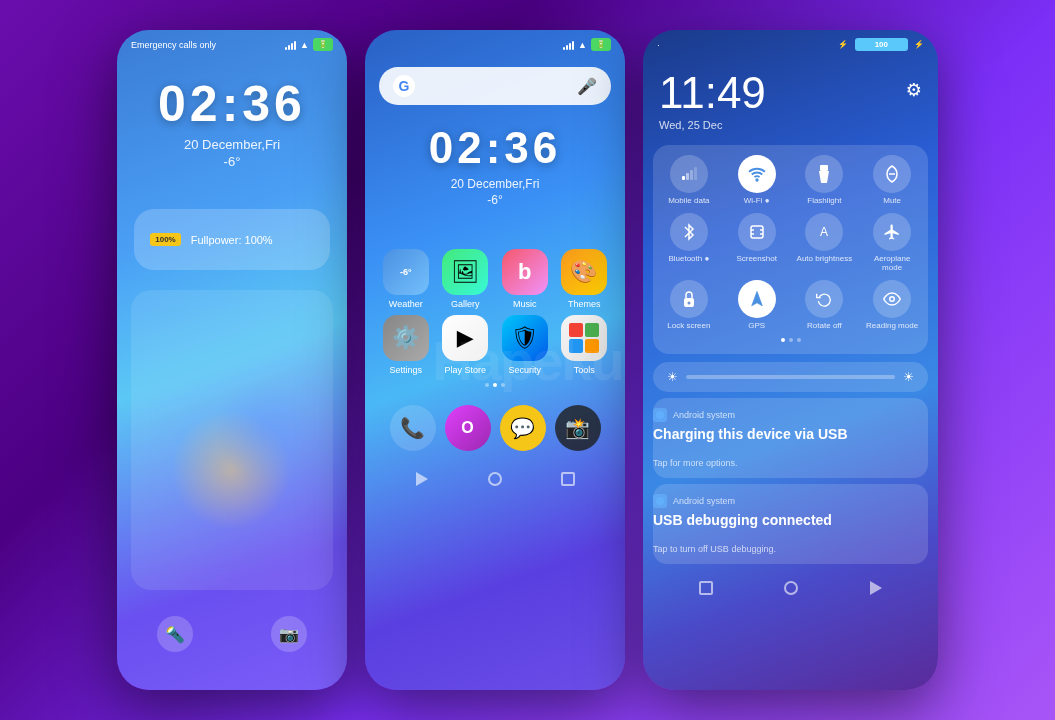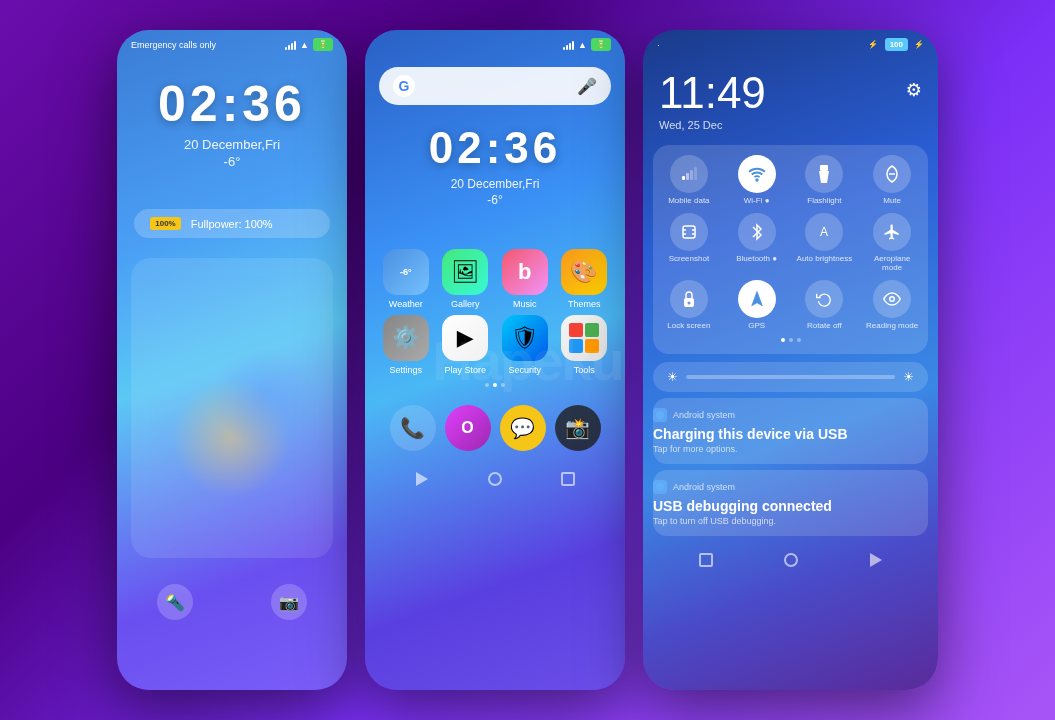--- a/index.html
+++ b/index.html
@@ -120,21 +120,21 @@
     .lock-temp {
       font-size: 13px;
       margin-top: 2px;
       opacity: 0.9;
     }
 
     .battery-bar-container {
       margin: 30px auto 0;
       background: rgba(255,255,255,0.2);
       border-radius: 20px;
-      padding: 8px 16px;
+      padding: 24px 16px;
       display: flex;
       align-items: center;
       gap: 10px;
       width: 85%;
     }
 
     .battery-label-yellow {
       background: #f5c518;
       border-radius: 3px;
       padding: 2px 5px;
@@ -499,21 +499,21 @@
 
     .notif-title {
       font-size: 14px;
       color: white;
       font-weight: 600;
     }
 
     .notif-body {
       font-size: 9px;
       color: rgba(255,255,255,0.7);
-      margin-top: 2px;
+      margin-top: 16px;
     }
 
     
     .temp-badge {
       font-size: 9px;
       font-weight: bold;
       color: white;
     }
 
     
@@ -542,21 +542,21 @@
       border-radius: 3px;
       padding: 2px 5px;
       font-size: 8px;
       font-weight: bold;
     }
 
     .battery-blue {
       background: #5ac8fa;
       color: white;
       border-radius: 3px;
-      padding: 2px 5px;
+      padding: 2px 20px;
       font-size: 8px;
       font-weight: bold;
       text-align: center;
     }
 
     .notif-status-bar {
       display: flex;
       justify-content: space-between;
       align-items: center;
       padding: 8px 14px 0;
@@ -816,40 +816,40 @@
             <line x1="5" y1="9" x2="11" y2="9" stroke="white" stroke-width="1.5"></line>
           </svg>
         </div>
         <span class="qs-label">Mute</span>
       </div>
     </div>
 
     <div class="qs-row">
       <div class="qs-item">
         <div class="qs-icon-circle">
+          <svg width="12" height="18" viewBox="0 0 12 18" fill="none" stroke="white" stroke-width="1.5">
+            <polyline points="2,4 10,12 6,16 6,2 10,6 2,14"></polyline>
+          </svg>
+        </div>
+        <span class="qs-label">Bluetooth ●</span>
+      </div>
+      <div class="qs-item">
+        <div class="qs-icon-circle">
           <svg width="16" height="16" viewBox="0 0 16 16" fill="none" stroke="white" stroke-width="1.5">
             <rect x="2" y="2" width="12" height="12" rx="2"></rect>
             <line x1="2" y1="6" x2="5" y2="6"></line>
             <line x1="2" y1="10" x2="5" y2="10"></line>
             <line x1="11" y1="6" x2="14" y2="6"></line>
             <line x1="11" y1="10" x2="14" y2="10"></line>
           </svg>
         </div>
         <span class="qs-label">Screenshot</span>
       </div>
       <div class="qs-item">
         <div class="qs-icon-circle">
-          <svg width="12" height="18" viewBox="0 0 12 18" fill="none" stroke="white" stroke-width="1.5">
-            <polyline points="2,4 10,12 6,16 6,2 10,6 2,14"></polyline>
-          </svg>
-        </div>
-        <span class="qs-label">Bluetooth ●</span>
-      </div>
-      <div class="qs-item">
-        <div class="qs-icon-circle">
           <svg width="16" height="16" viewBox="0 0 16 16" fill="none">
             <text x="8" y="12" text-anchor="middle" fill="white" font-size="12">A</text>
           </svg>
         </div>
         <span class="qs-label">Auto brightness</span>
       </div>
       <div class="qs-item">
         <div class="qs-icon-circle">
           <svg width="18" height="18" viewBox="0 0 24 24" fill="white">
             <path d="M21 16v-2l-8-5V3.5c0-.83-.67-1.5-1.5-1.5S10 2.67 10 3.5V9l-8 5v2l8-2.5V19l-2 1.5V22l3.5-1 3.5 1v-1.5L13 19v-5.5l8 2.5z"></path>

